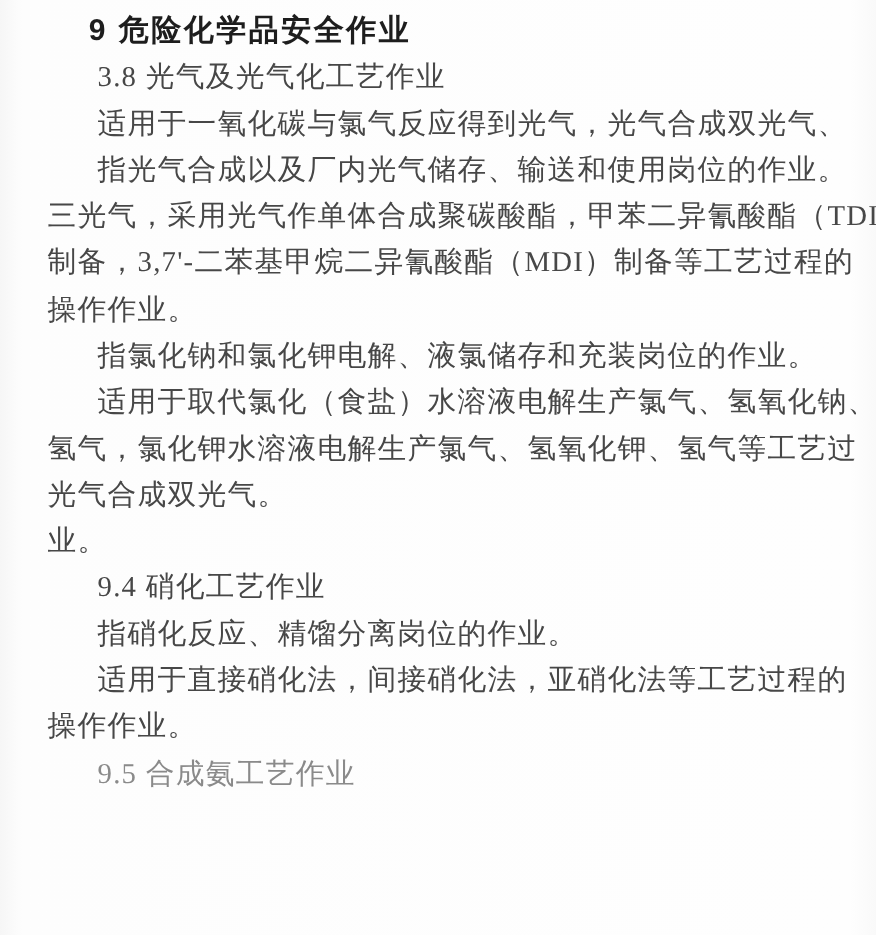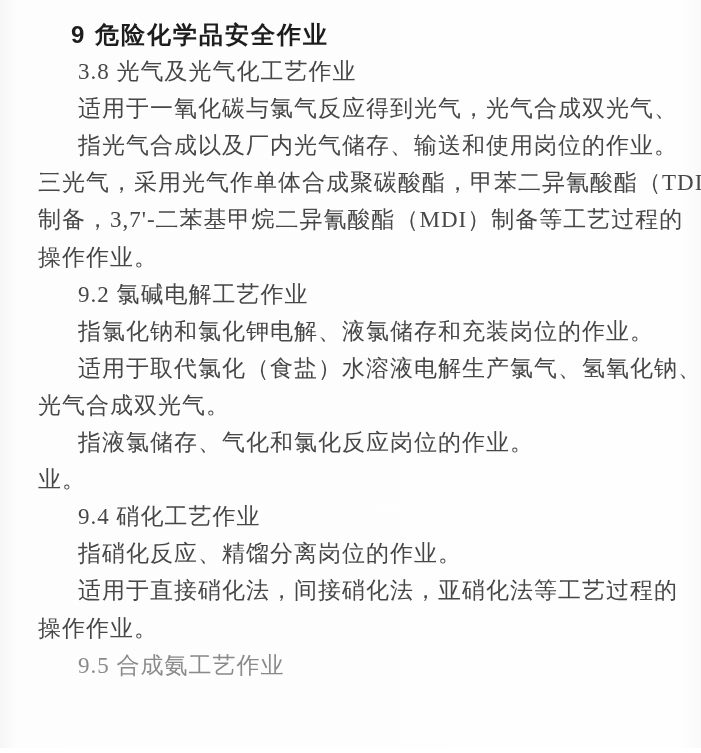--- a/index.html
+++ b/index.html
@@ -7,21 +7,21 @@
     padding: 0;
     background: #ffffff;
   }
   .page {
     position: relative;
     width: 701px;
     height: 748px;
     overflow: hidden;
     box-sizing: border-box;
     background: linear-gradient(90deg, #f6f6f6 0%, #fdfdfd 2.5%, #fefefe 97%, #f9f9f9 100%);
-    padding: 16px 0 0 38px;
+    padding: 6px 0 0 38px;
     font-family: "Liberation Serif", "DejaVu Serif", serif;
     font-size: 23px;
     color: #474747;
     letter-spacing: 1px;
     filter: blur(0.35px);
   }
   .line {
     height: 37.1px;
     line-height: 37.1px;
     white-space: nowrap;
@@ -47,26 +47,25 @@
 <div class="page">
   <div class="line heading">9 危险化学品安全作业</div>
 
   <div class="line indent">3.8 光气及光气化工艺作业</div>
   <div class="line indent">适用于一氧化碳与氯气反应得到光气，光气合成双光气、</div>
   <div class="line indent">指光气合成以及厂内光气储存、输送和使用岗位的作业。</div>
   <div class="line">三光气，采用光气作单体合成聚碳酸酯，甲苯二异氰酸酯（TDI）</div>
   <div class="line">制备，3,7'-二苯基甲烷二异氰酸酯（MDI）制备等工艺过程的</div>
   <div class="line">操作作业。</div>
 
-  <div class="line indent">9.2 氯碱电解工艺作业</div>
   <div class="line indent">指氯化钠和氯化钾电解、液氯储存和充装岗位的作业。</div>
   <div class="line indent">适用于取代氯化（食盐）水溶液电解生产氯气、氢氧化钠、</div>
+  <div class="line">氢气，氯化钾水溶液电解生产氯气、氢氧化钾、氢气等工艺过</div>
   <div class="line">光气合成双光气。</div>
 
-  <div class="line indent">指液氯储存、气化和氯化反应岗位的作业。</div>
   <div class="line">业。</div>
 
   <div class="line indent">9.4 硝化工艺作业</div>
   <div class="line indent">指硝化反应、精馏分离岗位的作业。</div>
   <div class="line indent">适用于直接硝化法，间接硝化法，亚硝化法等工艺过程的</div>
   <div class="line">操作作业。</div>
 
   <div class="line indent faded">9.5 合成氨工艺作业</div>
 </div>
 

